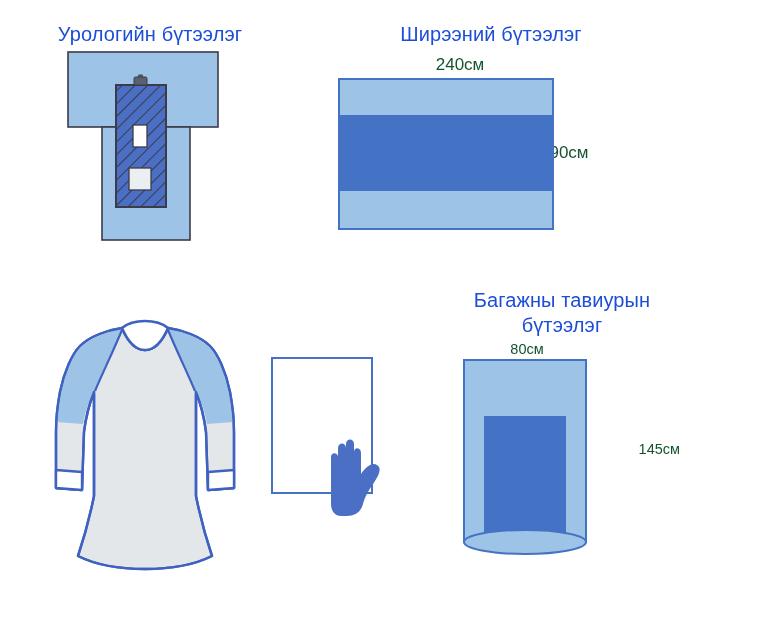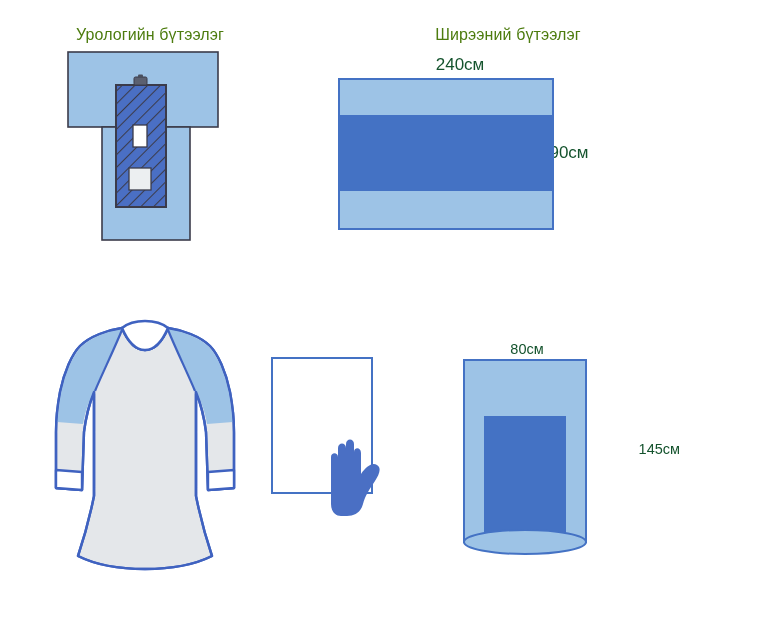--- a/index.html
+++ b/index.html
@@ -26,23 +26,23 @@
     height: 621px;
   }
 
   .item {
     position: absolute;
   }
 
   .caption {
     position: absolute;
     text-align: center;
-    font-size: 16px;
+    font-size: 20px;
     line-height: 25px;
-    color: #4d7c0f;
+    color: #1d4ed8;
     white-space: pre-line;
     letter-spacing: 0.1px;
   }
 
   .dim {
     position: absolute;
     font-size: 17px;
     line-height: 21px;
     color: #14532d;
     text-align: center;
@@ -52,21 +52,21 @@
   .dim-sm {
     font-size: 14.5px;
     line-height: 18px;
   }
 
   
   #urology-caption { left: 0px;  top: 22px;  width: 300px; }
   #urology-art     { left: 55px; top: 50px; }
 
   
-  #table-caption   { left: 313px; top: 22px; width: 390px; }
+  #table-caption   { left: 296px; top: 22px; width: 390px; }
   #table-dim-w     { left: 330px; top: 54px; width: 260px; }
   #table-dim-h     { left: 540px; top: 142px; width: 100px; text-align: left; }
   #table-art       { left: 338px; top: 78px; }
 
   
   #gown-caption    { left: 20px;  top: 292px; width: 240px; }
   #gown-art        { left: 50px;  top: 320px; }
 
   
   #towel-caption   { left: 243px; top: 288px; width: 190px; }
@@ -237,20 +237,22 @@
         L 96 122
         C 101 115, 107 110, 112 113
         C 117 116, 114 123, 110 129
         C 104 138, 100 144, 98 152
         C 96 160, 90 164, 82 164
         L 76 164
         C 70 164, 66 159, 66 152 Z" fill="#4a6fc4"></path>
     </svg>
   </div>
 
+  <div class="caption" id="mayo-caption">Багажны тавиурын
+бүтээлэг</div>
 
   <div class="dim dim-sm" id="mayo-dim-top">80см</div>
 
   <div class="dim dim-sm" id="mayo-dim-mid">61см</div>
 
   <div class="dim dim-sm" id="mayo-dim-side">145см</div>
 
   <div class="item" id="mayo-art">
     <svg width="140" height="205" viewBox="0 0 140 205">
 

